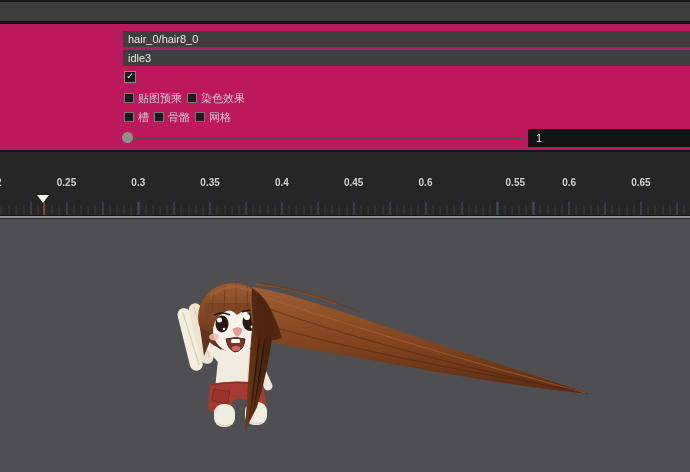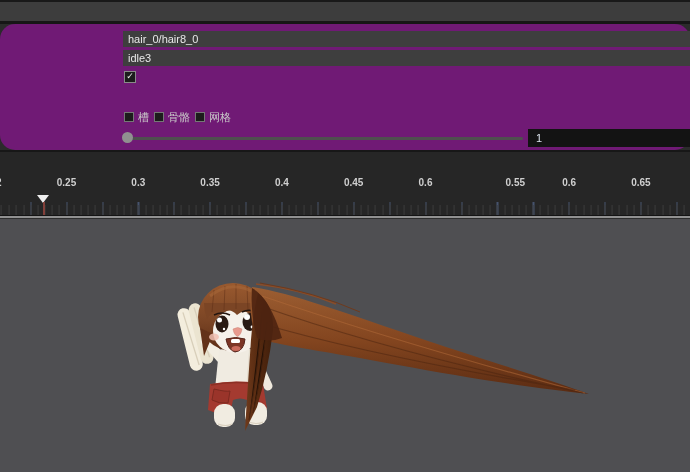--- a/index.html
+++ b/index.html
@@ -3,21 +3,21 @@
 <meta charset="utf-8">
 <style>
   html,body{margin:0;padding:0;background:#1a1a1a;}
   #app{position:relative;width:690px;height:472px;overflow:hidden;
        font-family:"Liberation Sans","DejaVu Sans",sans-serif;background:#2b2b2b;}
   
   .top-line{position:absolute;left:0;top:0;width:690px;height:2px;background:#191919;}
   .toolbar{position:absolute;left:0;top:2px;width:690px;height:19px;background:#3d3d3d;}
   .toolbar-divider{position:absolute;left:0;top:21px;width:690px;height:3px;background:#161616;}
   
-  .panel{position:absolute;left:0;top:24px;width:690px;height:126px;background:#701a75;border-radius:15px;}
+  .panel{position:absolute;left:0;top:24px;width:690px;height:126px;background:#be185d;}
   .field{position:absolute;left:123px;right:0;height:16px;background:#3e3e3e;border:0;
          color:#e8e8e8;font-size:11px;font-family:inherit;padding:0 0 0 5px;outline:none;box-sizing:border-box;}
   .field-skin{top:7px;}
   .field-anim{top:26px;}
   .cb{width:10px;height:10px;background:#1c1c1c;border:1px solid #767676;box-sizing:border-box;
       display:inline-block;flex:0 0 auto;}
   .cb-big{position:absolute;left:124px;top:47px;width:12px;height:12px;background:#1c1c1c;
           border:1px solid #8a8a8a;box-sizing:border-box;color:#ececec;font-size:9px;line-height:9px;
           text-align:center;font-weight:bold;}
   .opt-row{position:absolute;left:124px;height:12px;display:flex;align-items:center;column-gap:5px;}
@@ -57,20 +57,30 @@
   <div class="top-line"></div>
   <div class="toolbar"></div>
   <div class="toolbar-divider"></div>
 
   <div class="panel">
     <input class="field field-skin" value="hair_0/hair8_0" style="">
     <input class="field field-anim" value="idle3" style="">
 
     <div class="cb-big">✓</div>
 
+    <div class="opt-row opt-row-1">
+      <span class="opt">
+        <span class="cb"></span>
+        <span class="opt-label">贴图预乘</span>
+      </span>
+      <span class="opt">
+        <span class="cb"></span>
+        <span class="opt-label">染色效果</span>
+      </span>
+    </div>
 
     <div class="opt-row opt-row-2">
       <span class="opt">
         <span class="cb"></span>
         <span class="opt-label">槽</span>
       </span>
       <span class="opt">
         <span class="cb"></span>
         <span class="opt-label">骨骼</span>
       </span>

